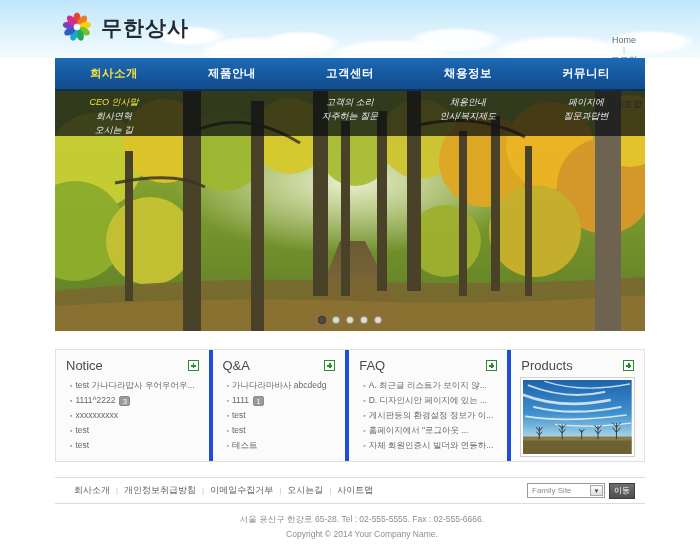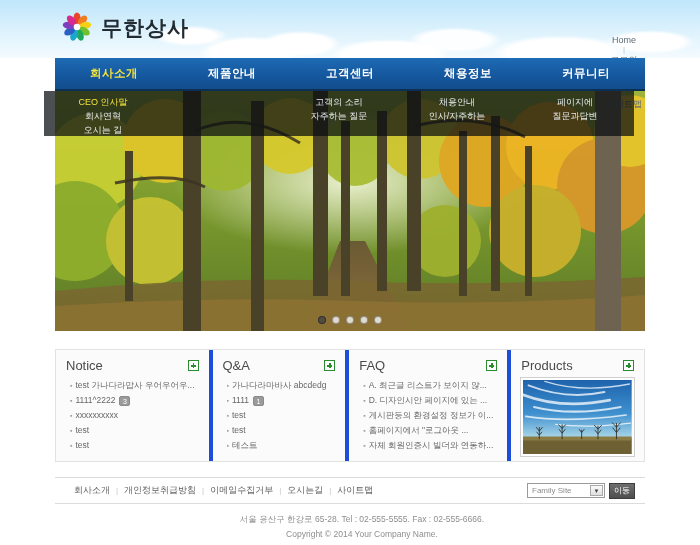--- a/index.html
+++ b/index.html
@@ -48,23 +48,24 @@
     border-bottom:2px solid #0c2f55;
     display:flex; align-items:center;
   }
   .navbar .nav-item {
     flex:1 1 0; text-align:center; font-size:11.5px; font-weight:bold;
     color:#ffffff; letter-spacing:0.5px; cursor:pointer;
   }
   .navbar .nav-item.active { color:#f3e33c; }
 
   .subnav {
-    position:absolute; left:44px; top:91px; width:590px; height:45px;
+    position:absolute; left:55px; top:91px; width:590px; height:45px;
     background:rgba(8,12,16,0.72);
     display:flex;
+    font-style:italic;
   }
   .subcol { flex:1 1 0; padding-top:4px; }
   .subcol .sub-item {
     font-size:9px; color:#e9ecef; line-height:14px;
     text-align:center; cursor:pointer; white-space:nowrap;
   }
   .subcol .sub-item.active { color:#f3e33c; }
 
   
   .hero {
@@ -271,21 +272,21 @@
       <div class="sub-item">회사연혁</div>
       <div class="sub-item">오시는 길</div>
     </div>
     <div class="subcol"></div>
     <div class="subcol">
       <div class="sub-item">고객의 소리</div>
       <div class="sub-item">자주하는 질문</div>
     </div>
     <div class="subcol">
       <div class="sub-item">채용안내</div>
-      <div class="sub-item">인사/자주하는</div>
+      <div class="sub-item">인사/복지제도</div>
     </div>
     <div class="subcol">
       <div class="sub-item">페이지에</div>
       <div class="sub-item">질문과답변</div>
     </div>
   </div>
 
   <div class="slider-dots">
     <span class="dot active"></span>
     <span class="dot"></span>

